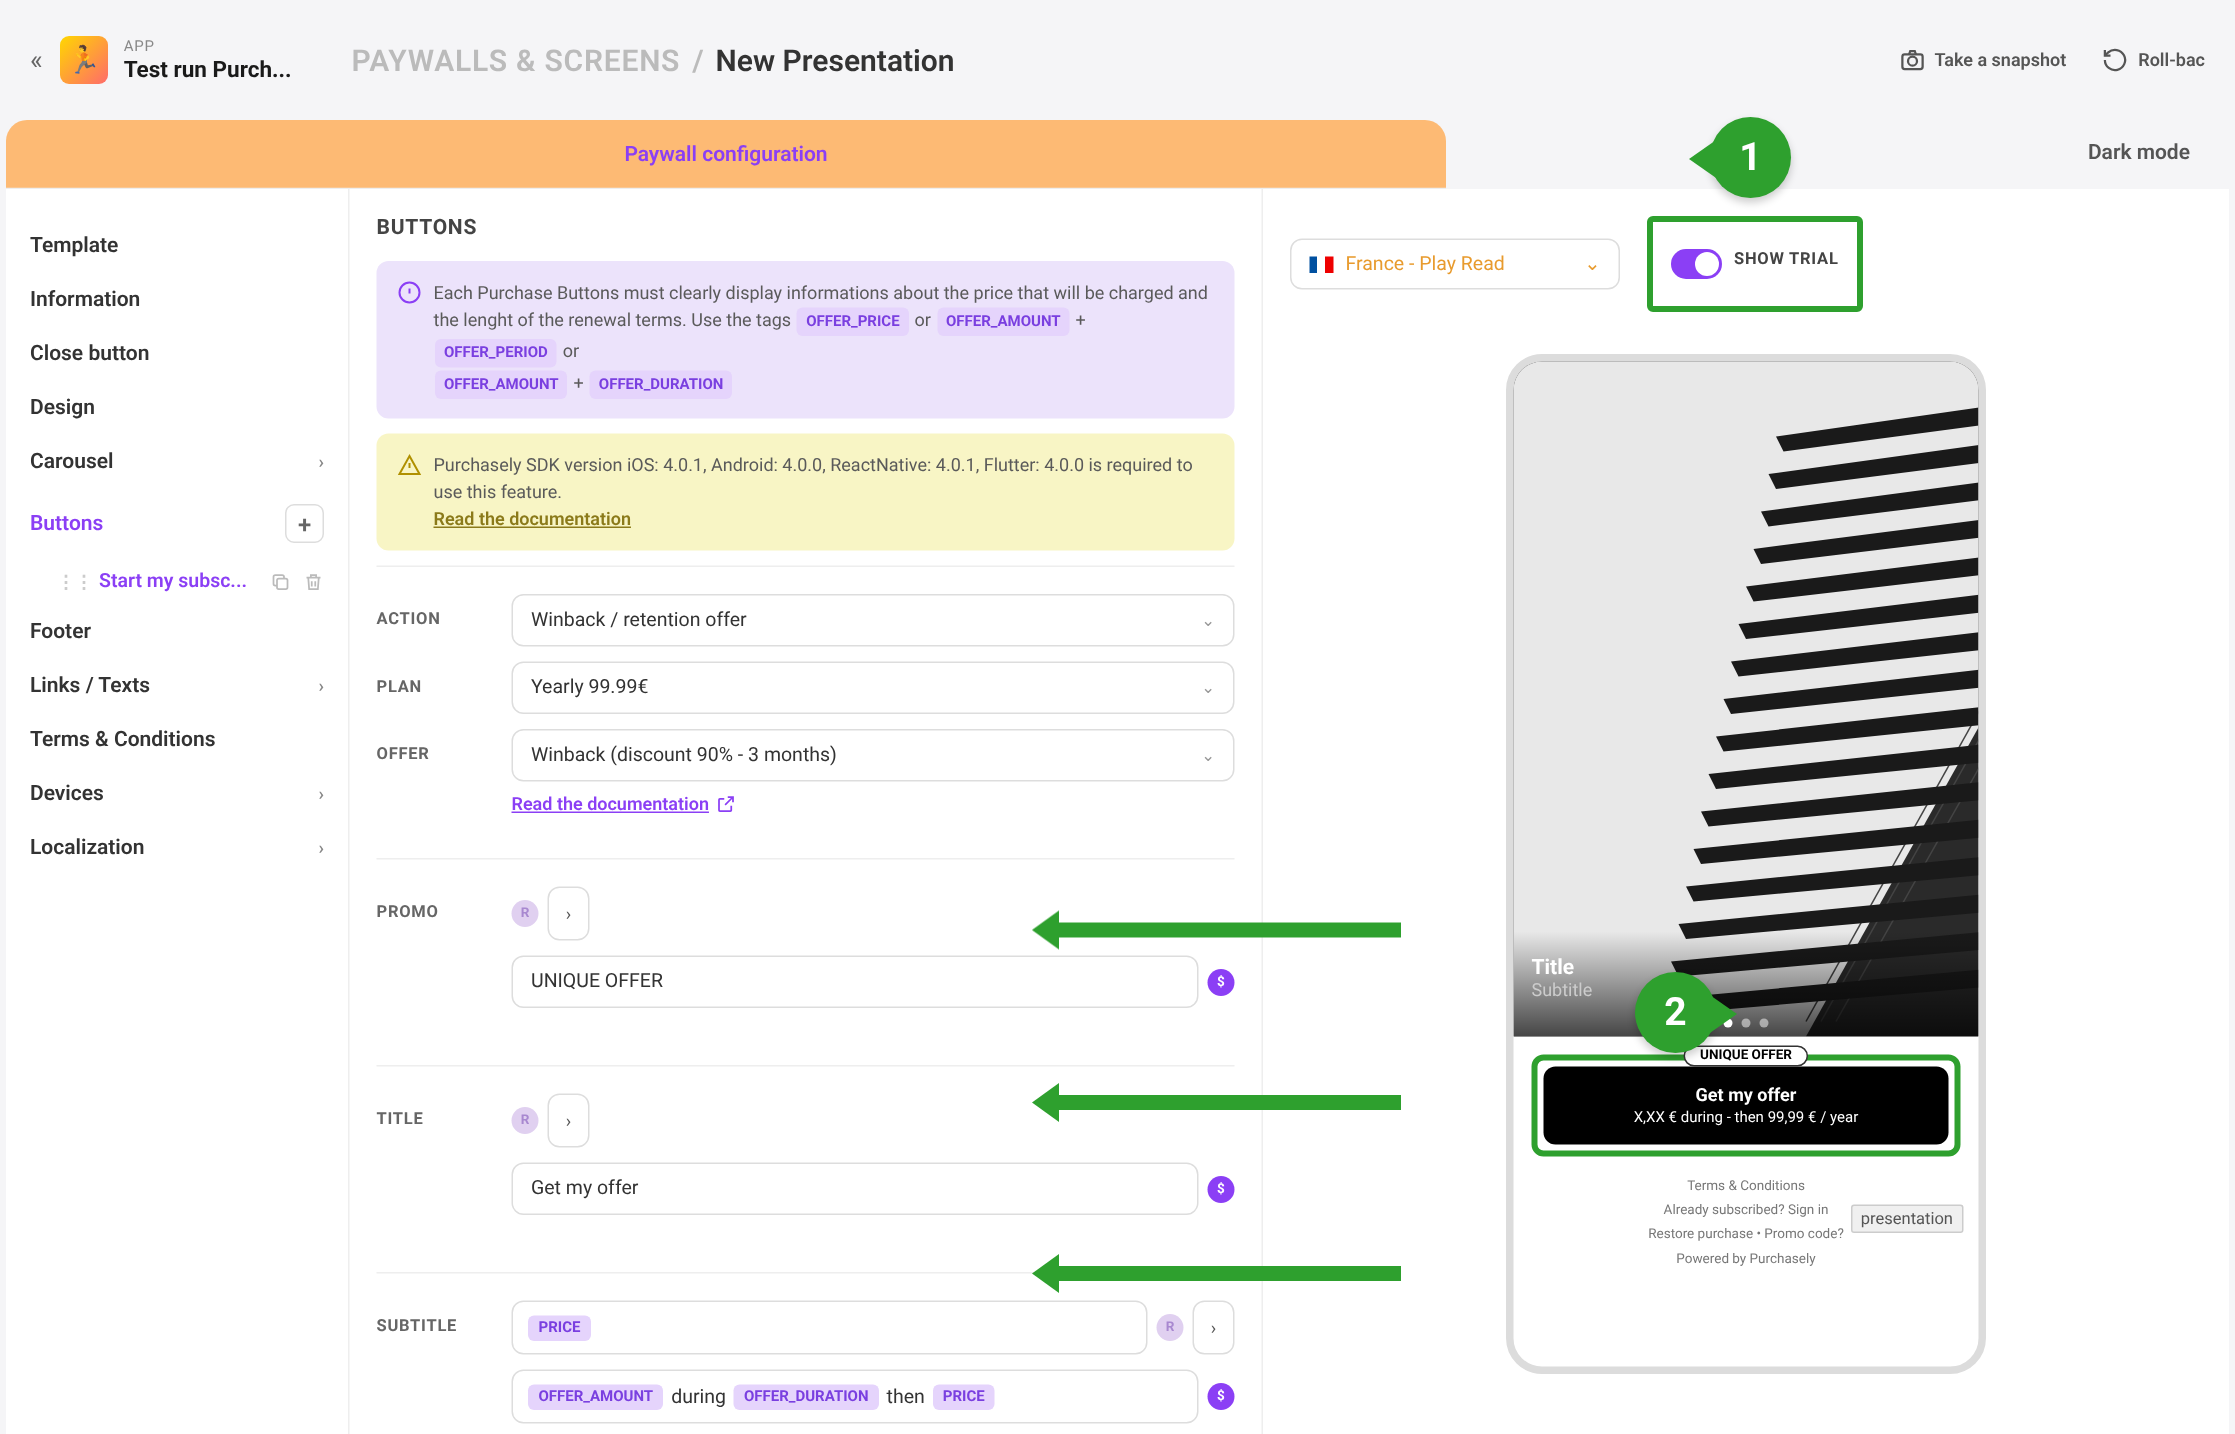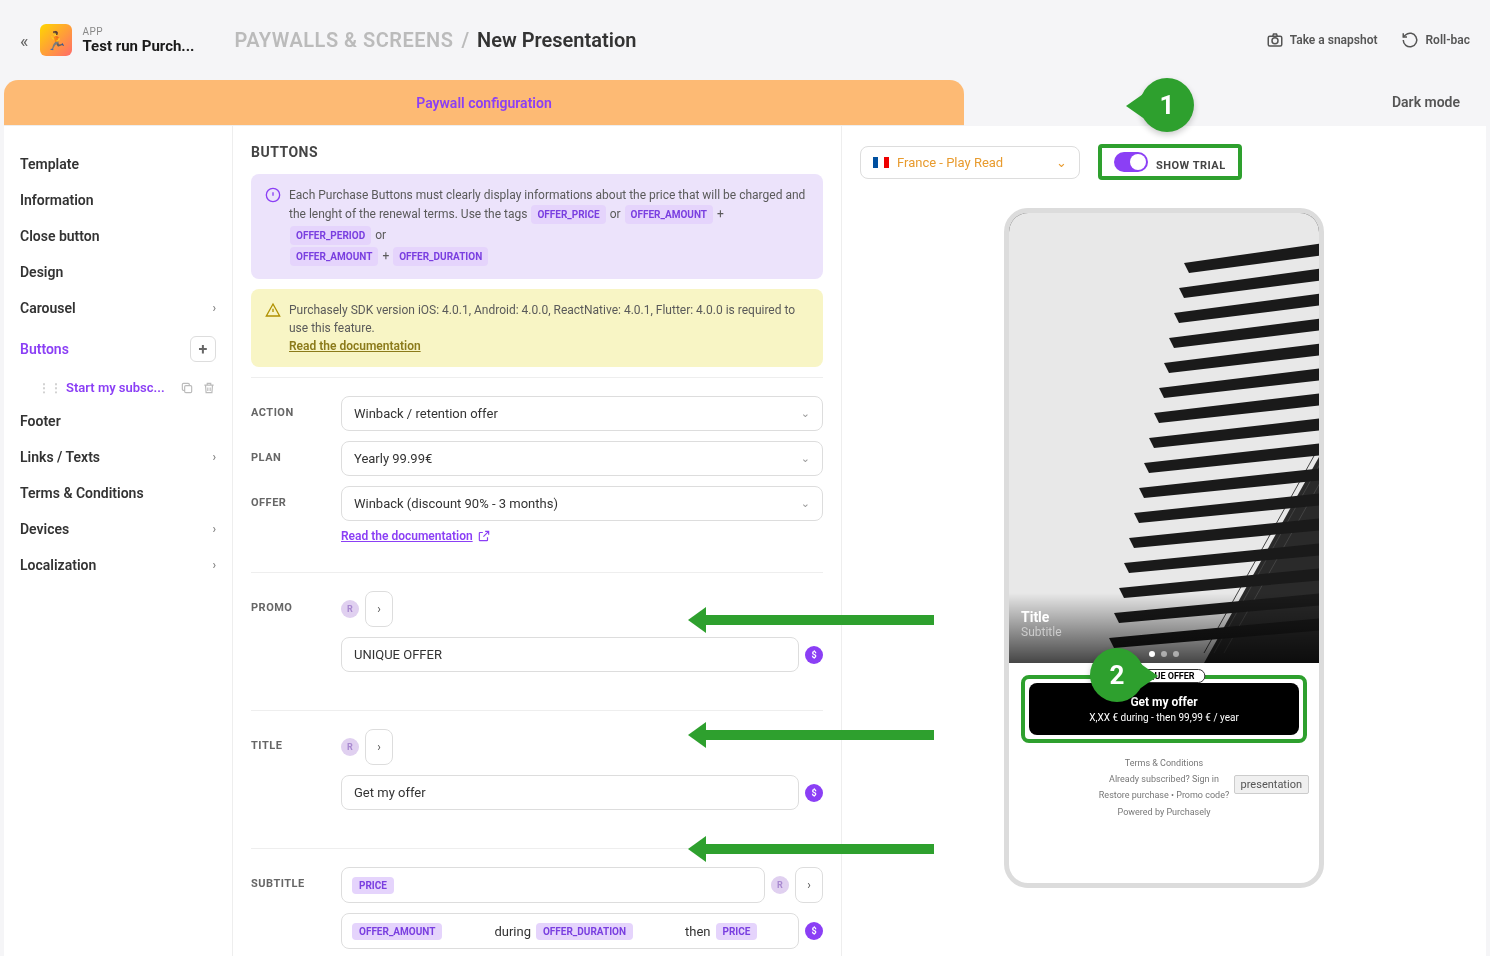--- a/index.html
+++ b/index.html
@@ -46,26 +46,26 @@
 .select-box .chev-down { color: #999; font-size: 11px; }
 .doc-link { color: #8b3ff5; font-size: 12px; font-weight: 600; text-decoration: underline; margin-top: 8px; display: inline-flex; align-items: center; gap: 4px; }
 .input-row { display: flex; gap: 6px; align-items: center; margin-bottom: 10px; }
 .text-input { flex: 1; border: 1px solid #ddd; border-radius: 8px; padding: 9px 12px; font-size: 13px; color: #333; background: #fff; }
 .badge-circle { width: 18px; height: 18px; border-radius: 50%; display: flex; align-items: center; justify-content: center; font-size: 9px; font-weight: 700; color: #fff; flex-shrink: 0; }
 .badge-r { background: #e0d0f0; color: #a888d0; }
 .badge-s { background: #8b3ff5; }
 .chev-btn { width: 28px; height: 36px; border: 1px solid #ddd; border-radius: 8px; display: flex; align-items: center; justify-content: center; font-size: 12px; color: #555; cursor: pointer; }
 .tag-input { flex: 1; border: 1px solid #ddd; border-radius: 8px; padding: 7px 10px; display: flex; flex-wrap: wrap; gap: 5px; align-items: center; min-height: 36px; }
 .tag-pill { background: #e5d4fc; color: #7a3fe0; font-size: 10px; font-weight: 700; padding: 3px 7px; border-radius: 4px; }
-.tag-text { font-size: 13px; color: #333; margin-left: 47px; }
+.tag-text { font-size: 13px; color: #333; }
 .right-panel { flex: 1; padding: 18px; display: flex; flex-direction: column; }
 .panel-controls { display: flex; align-items: center; gap: 18px; margin-bottom: 18px; }
 .country-select { border: 1px solid #ddd; border-radius: 8px; padding: 8px 12px; font-size: 13px; color: #e89b2e; background: #fff; display: flex; align-items: center; gap: 8px; width: 220px; justify-content: space-between; cursor: pointer; }
 .flag { width: 16px; height: 11px; background: linear-gradient(to right, #0050a0 33%, #fff 33%, #fff 66%, #e00 66%); display: inline-block; }
-.show-trial { display: flex; align-items: flex-end; gap: 8px; border: 4px solid #2ea02e; padding: 4px 12px; border-radius: 4px; }
+.show-trial { display: flex; align-items: flex-start; gap: 8px; border: 4px solid #2ea02e; padding: 18px 12px; border-radius: 4px; }
 .toggle { width: 34px; height: 20px; background: #8b3ff5; border-radius: 10px; position: relative; cursor: pointer; }
 .toggle::after { content: ''; width: 16px; height: 16px; background: #fff; border-radius: 50%; position: absolute; top: 2px; right: 2px; }
 .trial-label { font-size: 11px; font-weight: 700; letter-spacing: 0.5px; color: #444; }
 .preview { flex: 1; display: flex; align-items: flex-start; justify-content: center; margin-top: 10px; }
 .phone { width: 320px; height: 680px; border: 5px solid #dcdcdc; border-radius: 24px; overflow: hidden; position: relative; background: #fff; }
 .phone-img { height: 450px; background: #222; position: relative; overflow: hidden; }
 .building-svg { width: 100%; height: 100%; }
 .phone-title { position: absolute; bottom: 24px; left: 12px; color: #fff; }
 .phone-title .t { font-size: 14px; font-weight: 700; }
 .phone-title .s { font-size: 12px; color: #ccc; }

